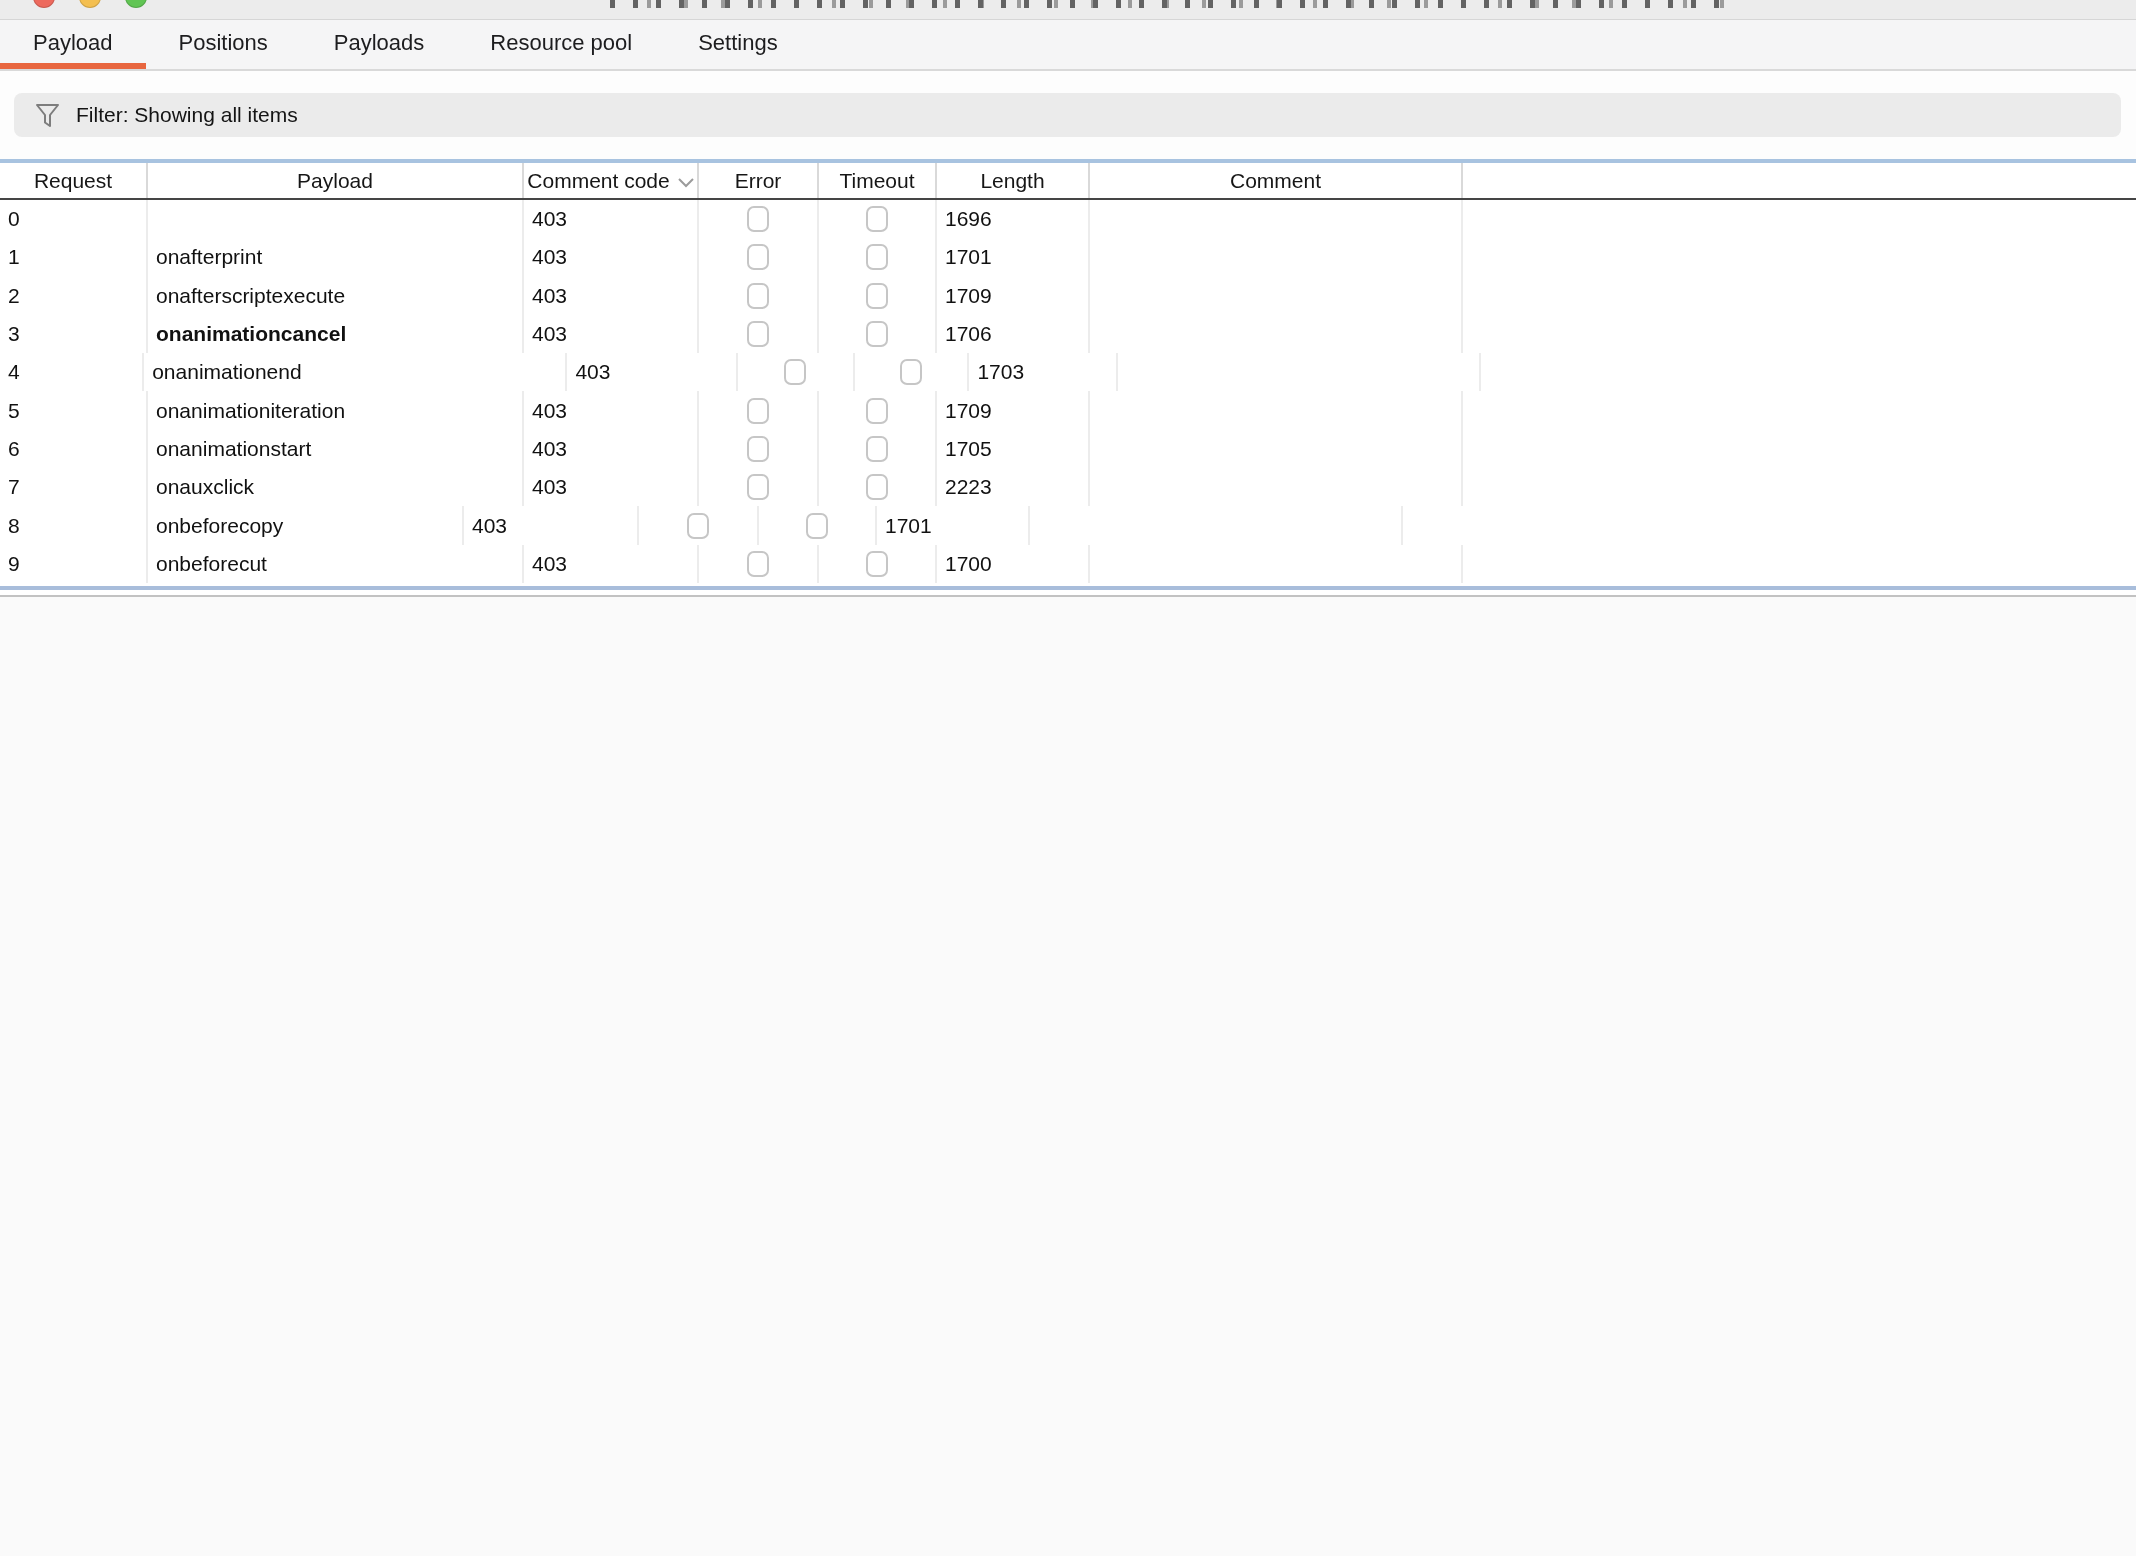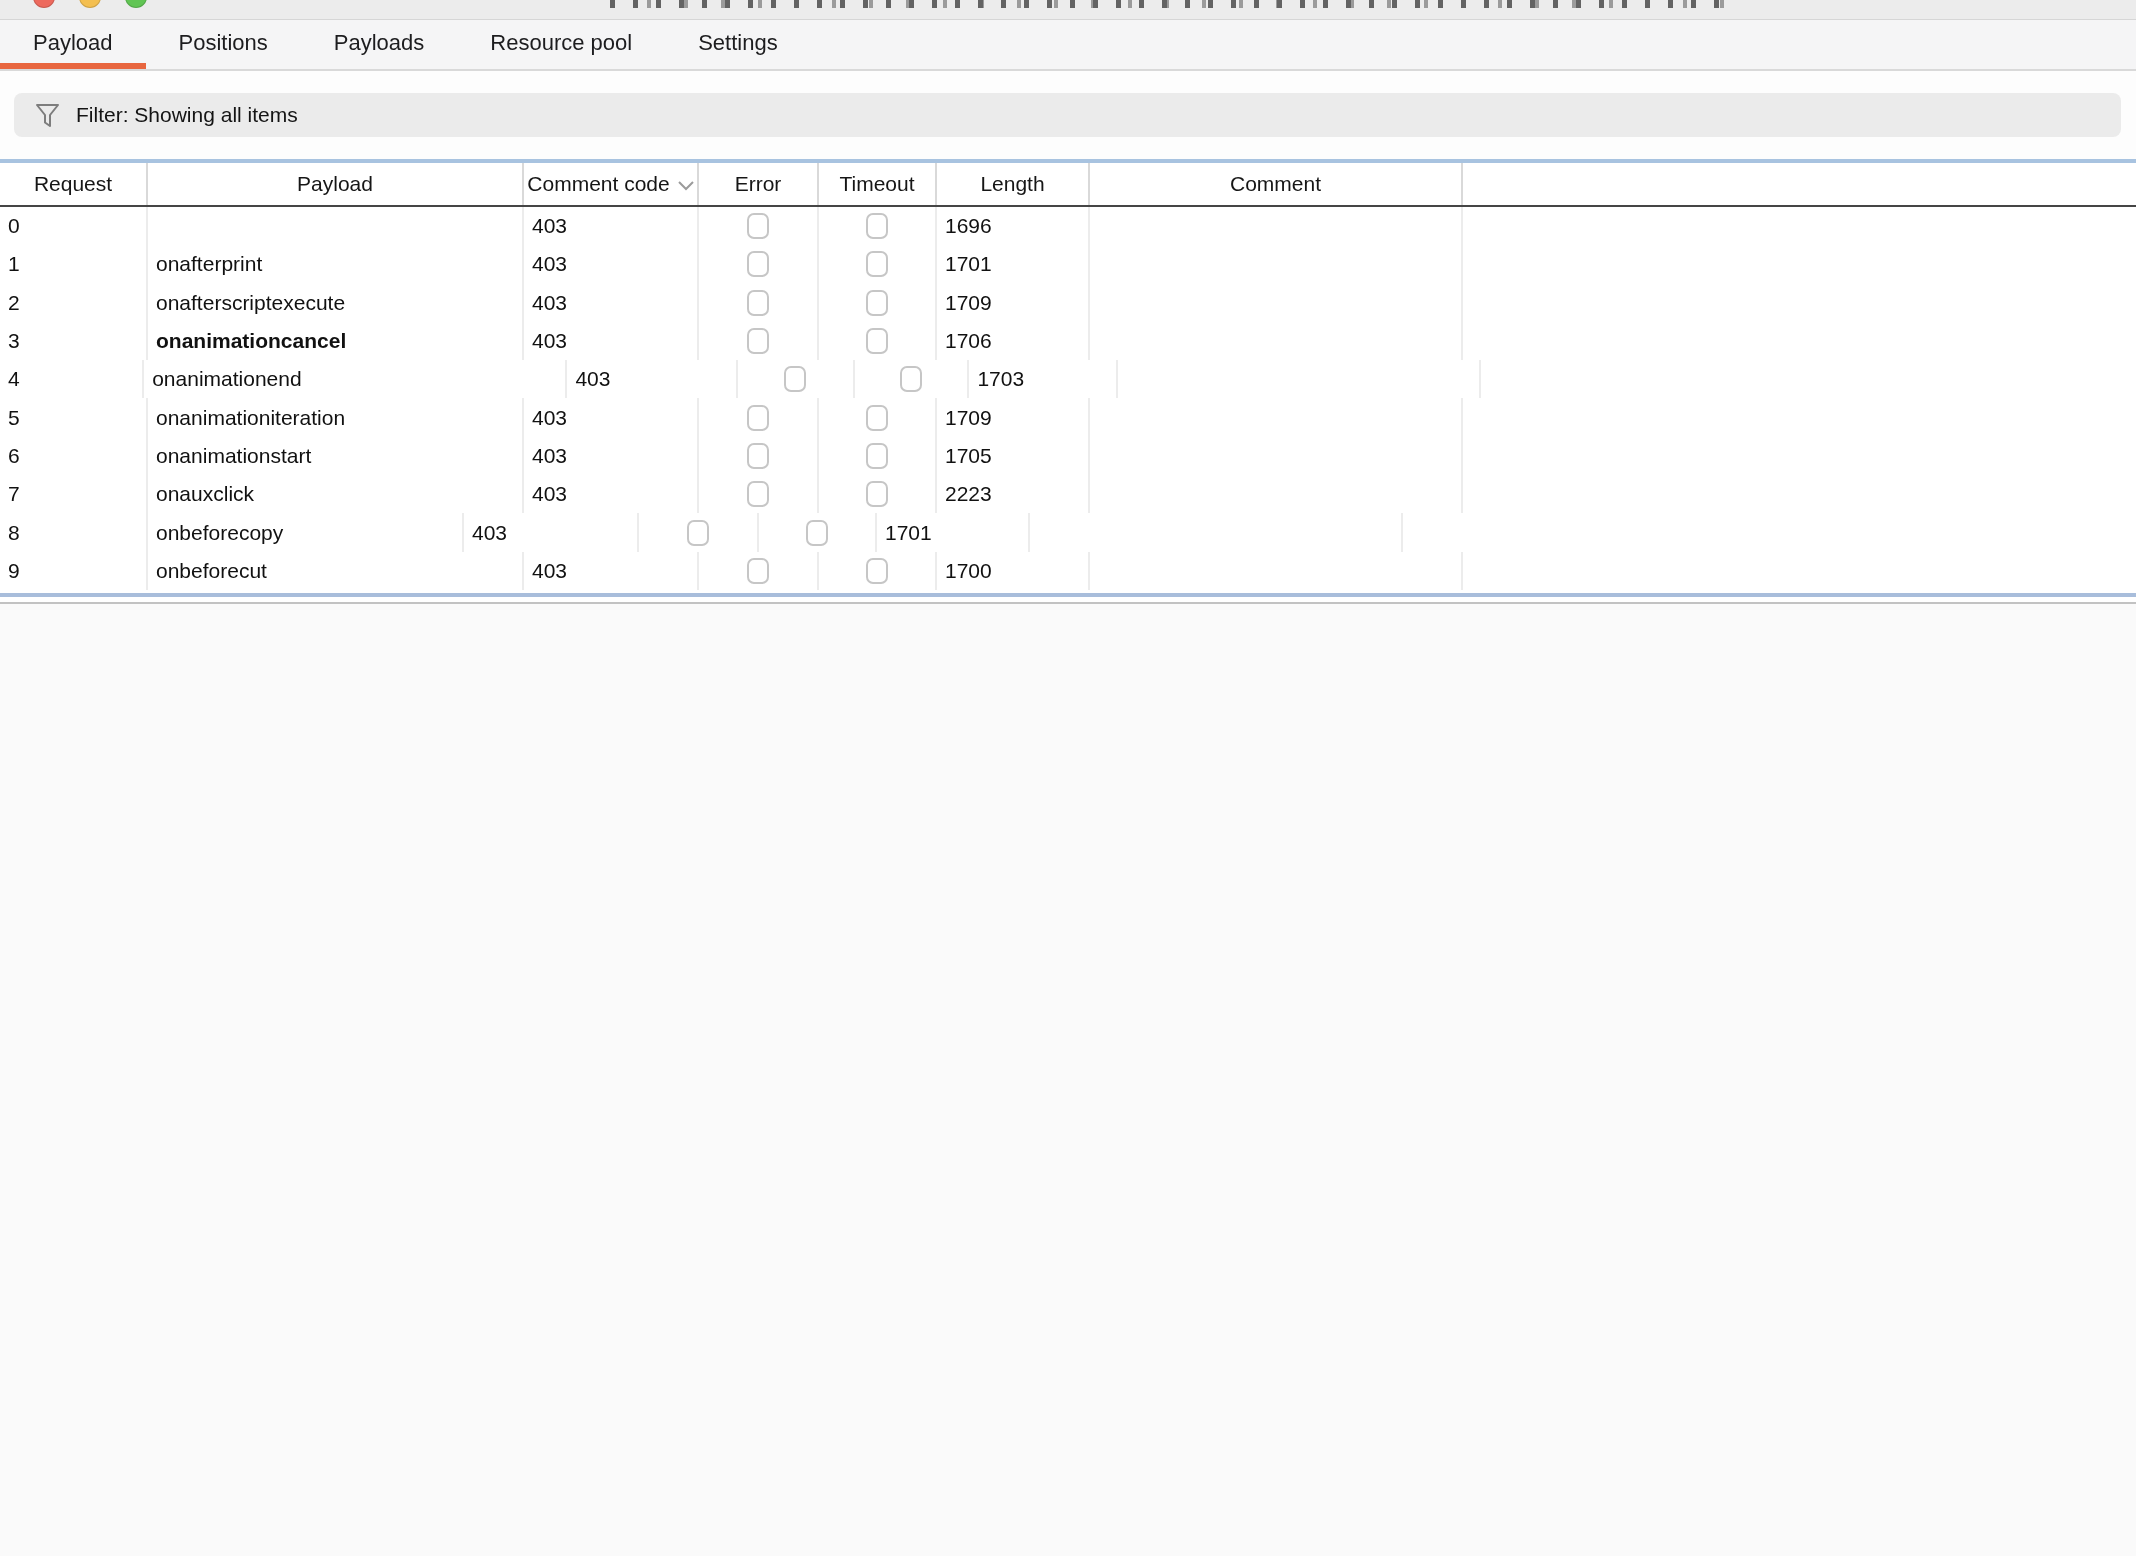--- a/index.html
+++ b/index.html
@@ -80,21 +80,21 @@
   .filter-bar svg { flex: none; }
   .filter-label {
     margin-left: 15px;
     font-size: 21px;
     color: #141414;
   }
 
   
   .table-header {
     display: flex;
-    height: 48px;
+    height: 41px;
     background: #ffffff;
     border-top: 4px solid var(--hdrblue, #a8c3e0);
     border-bottom: 2px solid #454545;
   }
   .hcell {
     display: flex;
     align-items: center;
     justify-content: center;
     font-size: 21px;
     color: #161616;

